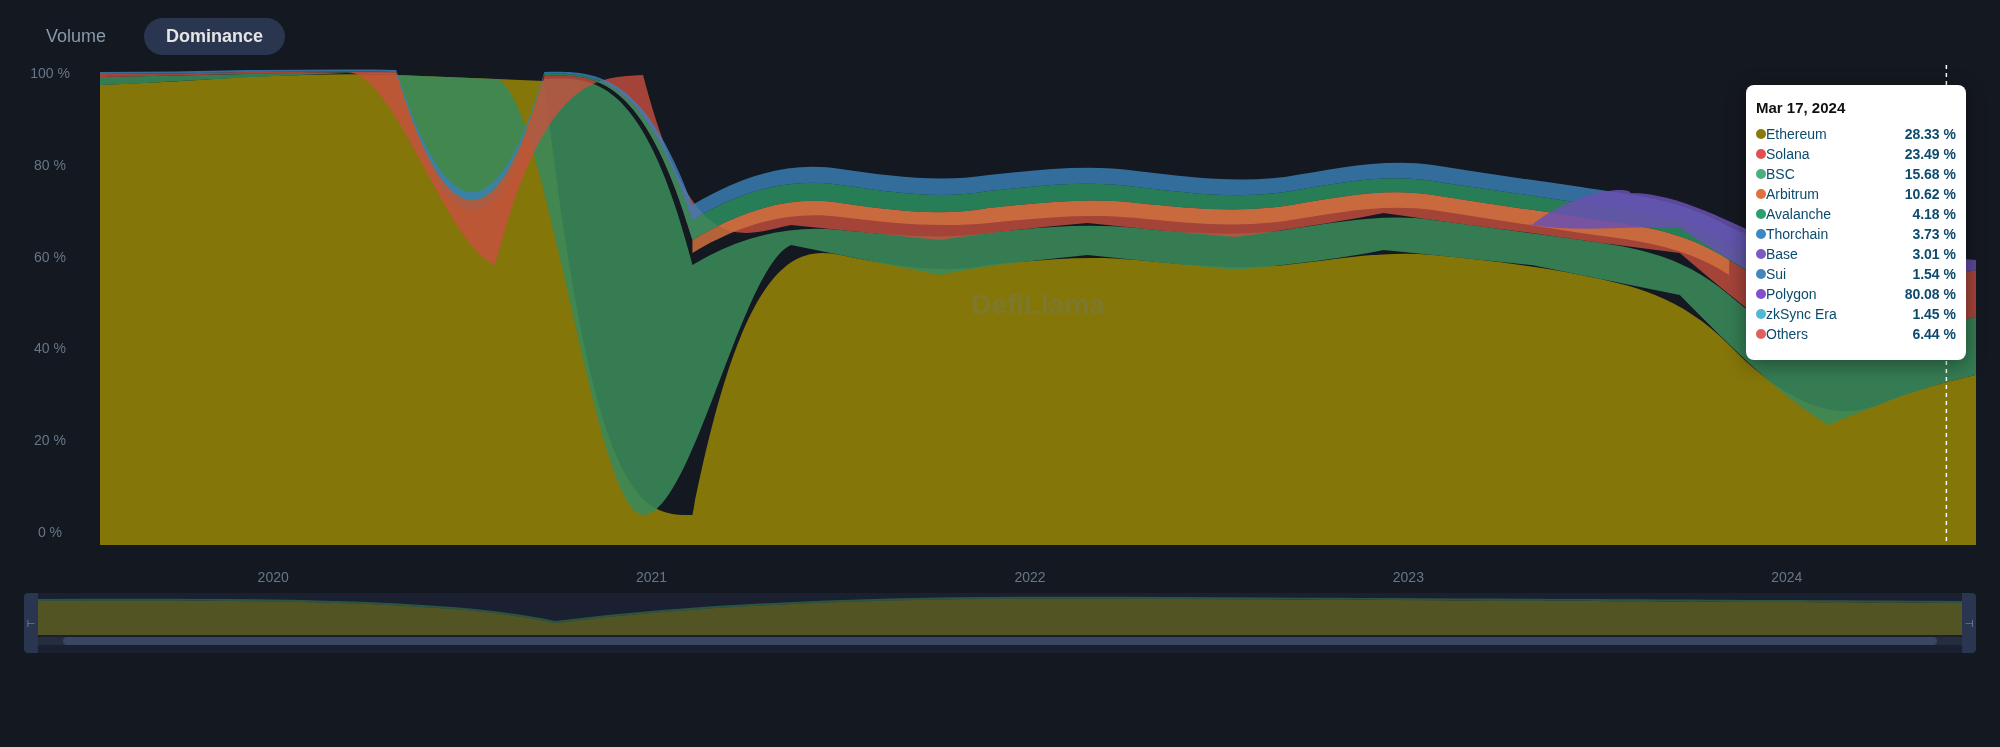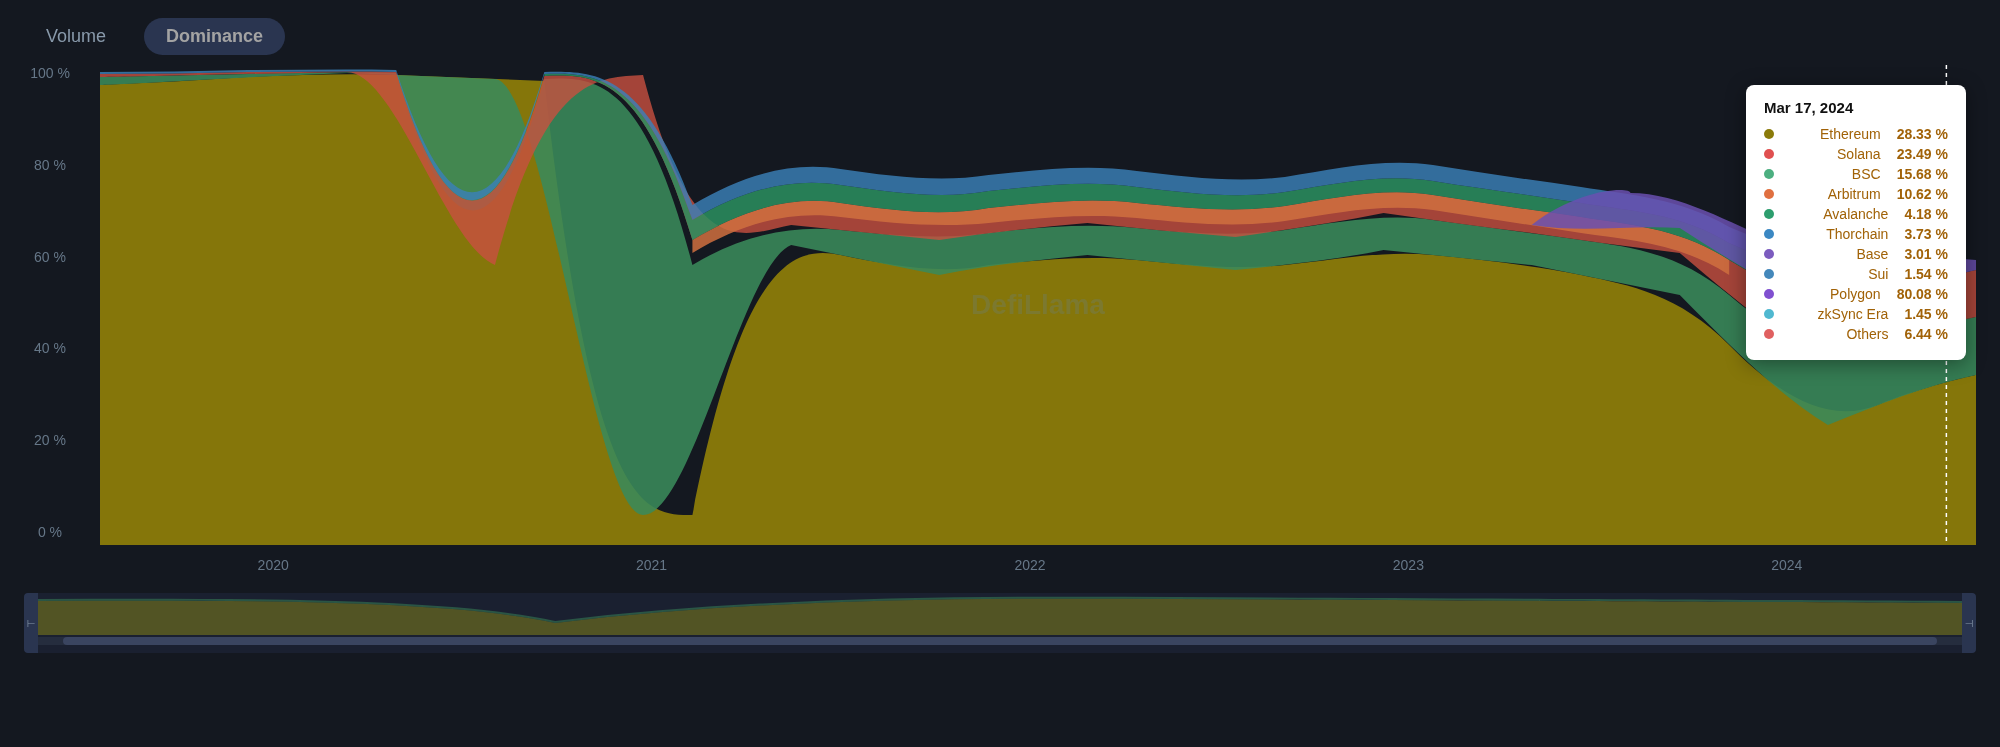--- a/index.html
+++ b/index.html
@@ -55,21 +55,21 @@
       cursor: pointer;
       font-size: 18px;
       font-weight: 500;
       background: transparent;
       color: #8899aa;
       transition: all 0.2s;
     }
 
     .view-btn.active {
       background: #2a3550;
-      color: #a3a3a3;
+      color: #e5e5e5;
       font-weight: 700;
     }
 
     .chart-container {
       position: relative;
       margin: 0 24px;
       height: 520px;
     }
 
     .y-axis {
@@ -106,57 +106,56 @@
       height: 100%;
     }
 
     .x-axis {
       position: absolute;
       left: 60px;
       right: 0;
       bottom: 0;
       height: 40px;
       display: flex;
-      align-items: center;
+      align-items: flex-end;
       justify-content: space-around;
     }
 
     .x-label {
       font-size: 14px;
       color: #667788;
     }
 
     .tooltip {
       position: absolute;
       right: 10px;
       top: 20px;
       background: #ffffff;
       color: #111;
       border-radius: 8px;
-      padding: 14px 18px;
+      padding: 14px 10px;
       min-width: 220px;
       box-shadow: 0 4px 20px rgba(0,0,0,0.4);
       z-index: 10;
     }
 
     .tooltip-date {
       font-size: 15px;
       font-weight: 700;
       margin-bottom: 10px;
       color: #111;
     }
 
     .tooltip-item {
       display: flex;
       align-items: center;
-      gap: 16px;
+      gap: 0;
       margin-bottom: 4px;
       font-size: 14px;
-      color: #a16207;
-      text-align: right;
+      color: #0c4a6e;
     }
 
     .tooltip-dot {
       width: 10px;
       height: 10px;
       border-radius: 50%;
       flex-shrink: 0;
     }
 
     .tooltip-name {

